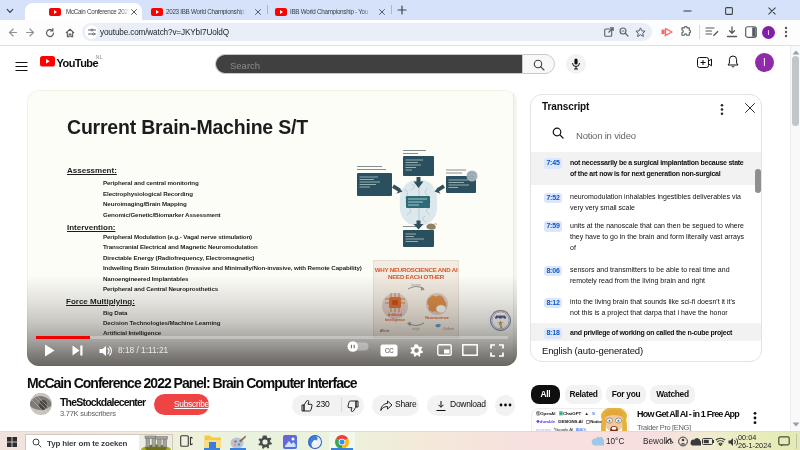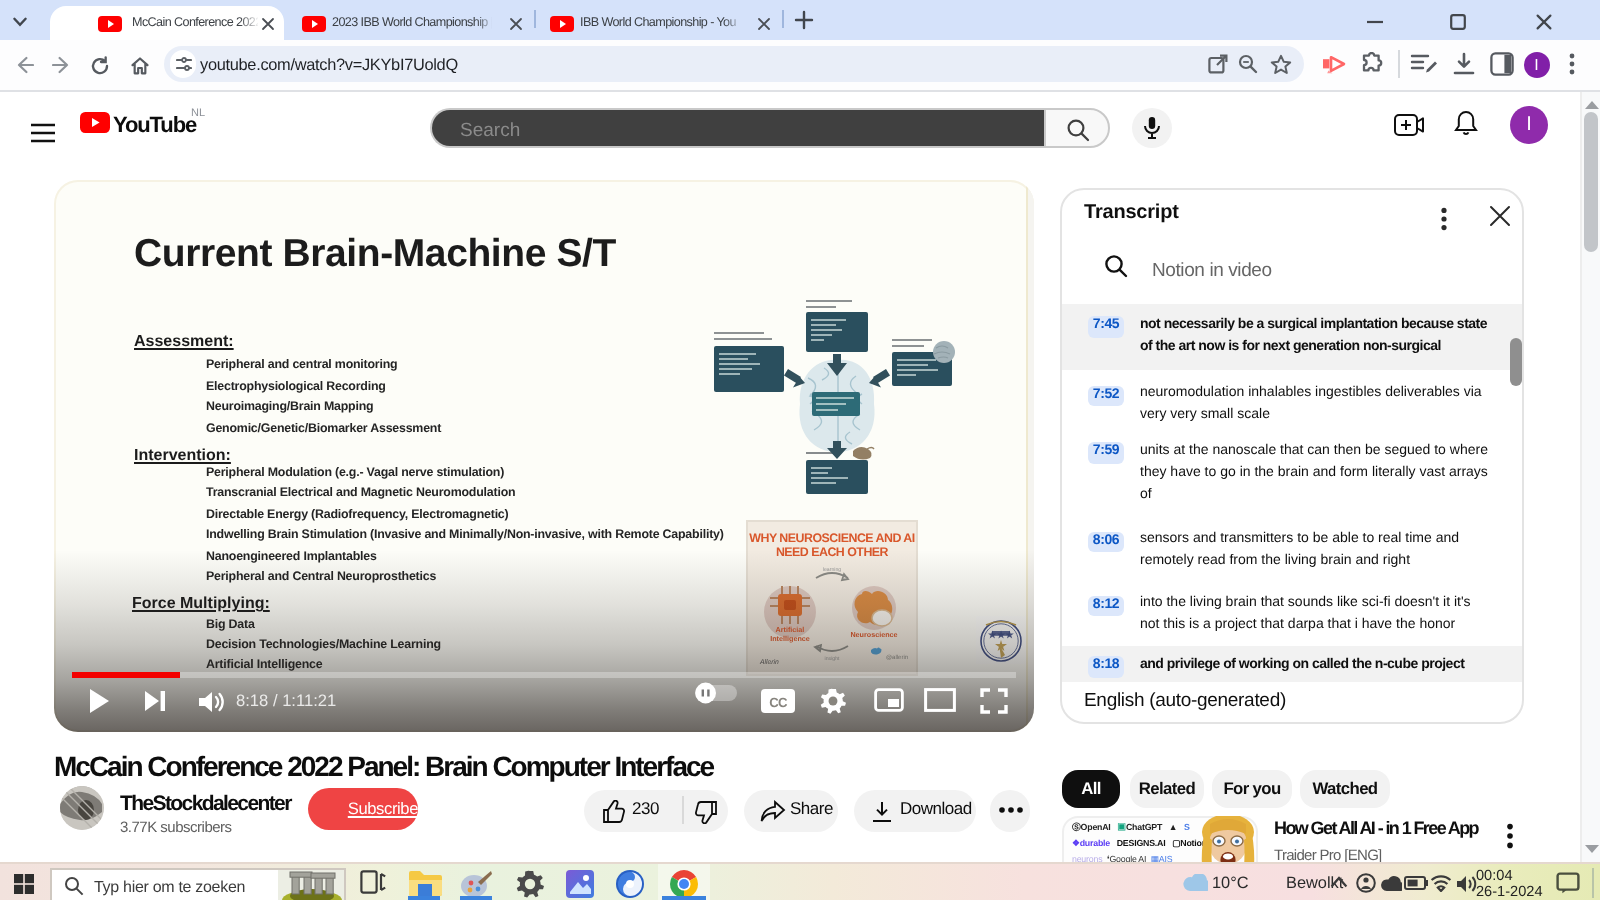--- a/index.html
+++ b/index.html
@@ -47,21 +47,21 @@
 .trow{position:absolute;left:0;width:230px;}
 .tchip{position:absolute;left:13px;width:18px;height:10.5px;background:#dce7fb;border-radius:3px;color:#0d57c5;font-size:7px;text-align:center;line-height:10.5px;font-weight:bold;letter-spacing:-0.2px;}
 .ttext{position:absolute;left:39px;font-size:7px;color:#0f0f0f;line-height:11.4px;width:186px;white-space:nowrap;}
 
 .chip{position:absolute;top:385px;height:19px;border-radius:8px;background:#f2f2f2;color:#0f0f0f;font-size:8.4px;font-weight:600;text-align:center;letter-spacing:-0.3px;}
 
 #sbar{left:790px;top:46px;width:10px;height:385px;background:#f8f9fa;border-left:1px solid #ededed;}
 #sthumb{left:792px;top:56px;width:7px;height:70px;background:#c2c5c9;border-radius:3.5px;}
 
 #taskbar{left:0;top:431px;width:800px;height:19px;background:linear-gradient(90deg,#f2e2dd 0%,#f3e6de 12%,#eff1da 24%,#e9f2de 30%,#ebf2dd 42%,#f3ead9 52%,#f7e1de 64%,#f7dfe0 82%,#f0ecd0 89%,#e9ecbc 94%,#e5eab4 100%);border-top:1px solid #e5d8cf;}
-#tsearch{left:25px;top:2px;width:148px;height:17px;background:#fff;border:1px solid #cfc8c0;font-size:8px;color:#3c3c3c;overflow:hidden;}
+#tsearch{left:25px;top:2px;width:148px;height:17px;background:#fff;border:1px solid #cfc8c0;font-size:8px;color:#3c3c3c;overflow:hidden;font-weight:bold;}
 .tico{position:absolute;}
 </style></head>
 <body>
 
 <div id="tabbar" class="abs">
   <svg class="abs" style="left:6px;top:7.5px" width="8" height="6" viewBox="0 0 8 6">
       <path d="M1.2 1.4 L4 4.4 L6.8 1.4" stroke="#41464d" stroke-width="1.2" fill="none" stroke-linecap="round"></path>
     </svg>
   <div class="abs tab" style="left:25px;width:117px;background:#fff;border-radius:8px 8px 0 0;">
     <div class="tfav" style="left:24px;"></div>

